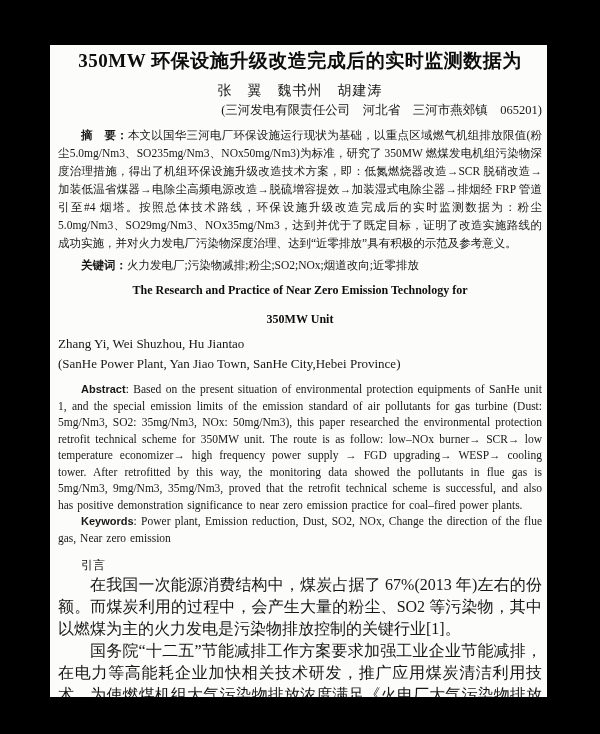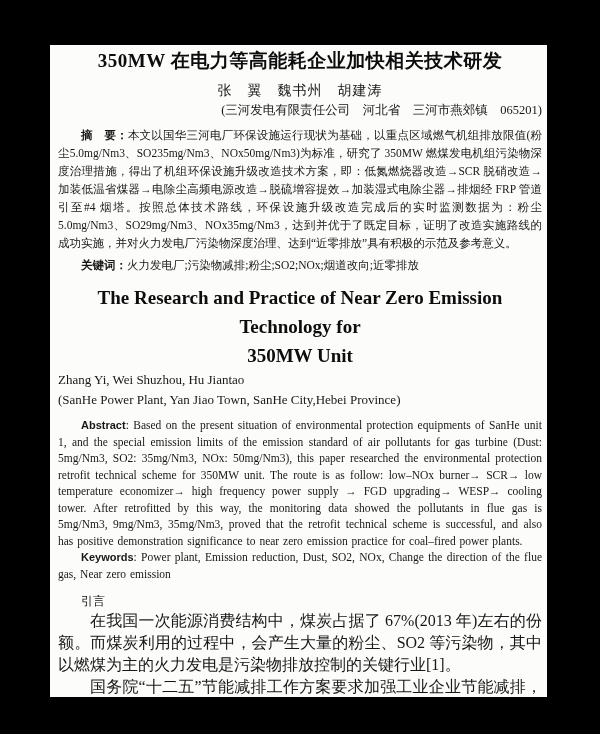--- a/index.html
+++ b/index.html
@@ -64,22 +64,22 @@
     line-height: 18px;
     text-align: justify;
     text-indent: 2em;
   }
   .label-cn {
     font-weight: bold;
     font-family: "Liberation Sans", "DejaVu Sans", sans-serif;
     font-size: 11.5px;
   }
   .en-title {
-    margin: 9px 0 0 0;
-    font-size: 19px;
+    margin: 2px 0 0 0;
+    font-size: 12px;
     line-height: 29px;
     font-weight: bold;
     text-align: center;
     color: #0d0d0d;
   }
   .en-authors {
     margin-top: 1px;
     font-size: 13px;
     line-height: 17px;
     text-align: left;
@@ -127,21 +127,21 @@
   .body-p.second {
     margin-top: 0;
   }
 </style>
 </head>
 <body>
 
 <div class="stage">
   <div class="page">
 
-    <h1 class="cn-title">350MW 在电力等高能耗企业加快相关技术研发</h1>
+    <h1 class="cn-title">350MW 环保设施升级改造完成后的实时监测数据为</h1>
 
     <div class="cn-authors">张　翼　魏书州　胡建涛</div>
 
     <div class="cn-affil">(三河发电有限责任公司　河北省　三河市燕郊镇　065201)</div>
 
     <p class="cn-abstract">
       <span class="label-cn">摘　要：</span><span>本文以国华三河电厂环保设施运行现状为基础，以重点区域燃气机组排放限值(粉尘5.0mg/Nm3、SO235mg/Nm3、NOx50mg/Nm3)为标准，研究了 350MW 燃煤发电机组污染物深度治理措施，得出了机组环保设施升级改造技术方案，即：低氮燃烧器改造→SCR 脱硝改造→加装低温省煤器→电除尘高频电源改造→脱硫增容提效→加装湿式电除尘器→排烟经 FRP 管道引至#4 烟塔。按照总体技术路线，环保设施升级改造完成后的实时监测数据为：粉尘 5.0mg/Nm3、SO29mg/Nm3、NOx35mg/Nm3，达到并优于了既定目标，证明了改造实施路线的成功实施，并对火力发电厂污染物深度治理、达到“近零排放”具有积极的示范及参考意义。</span>
     </p>
 
     <p class="cn-keywords">

